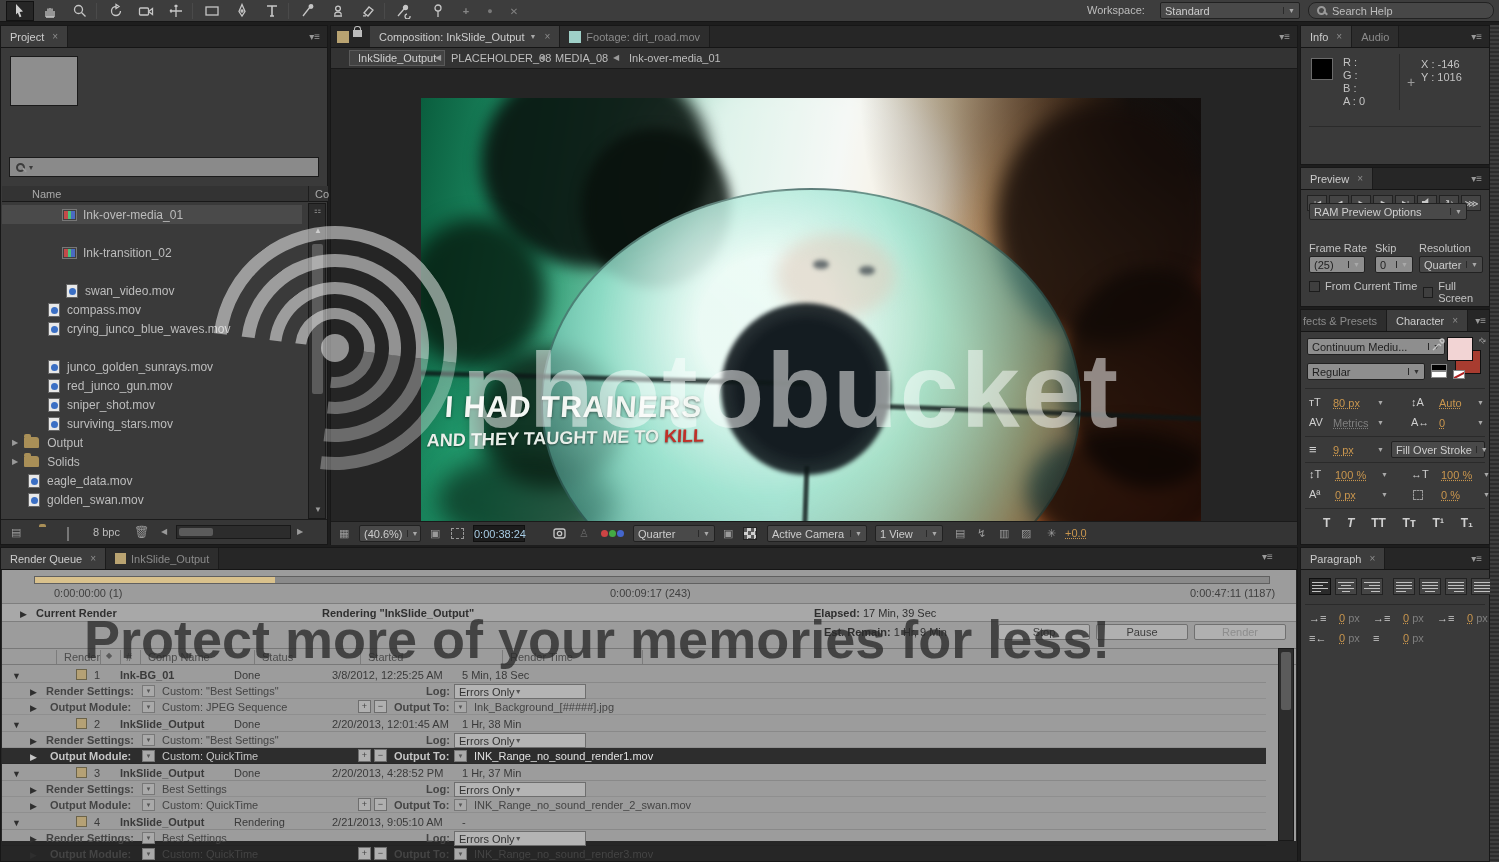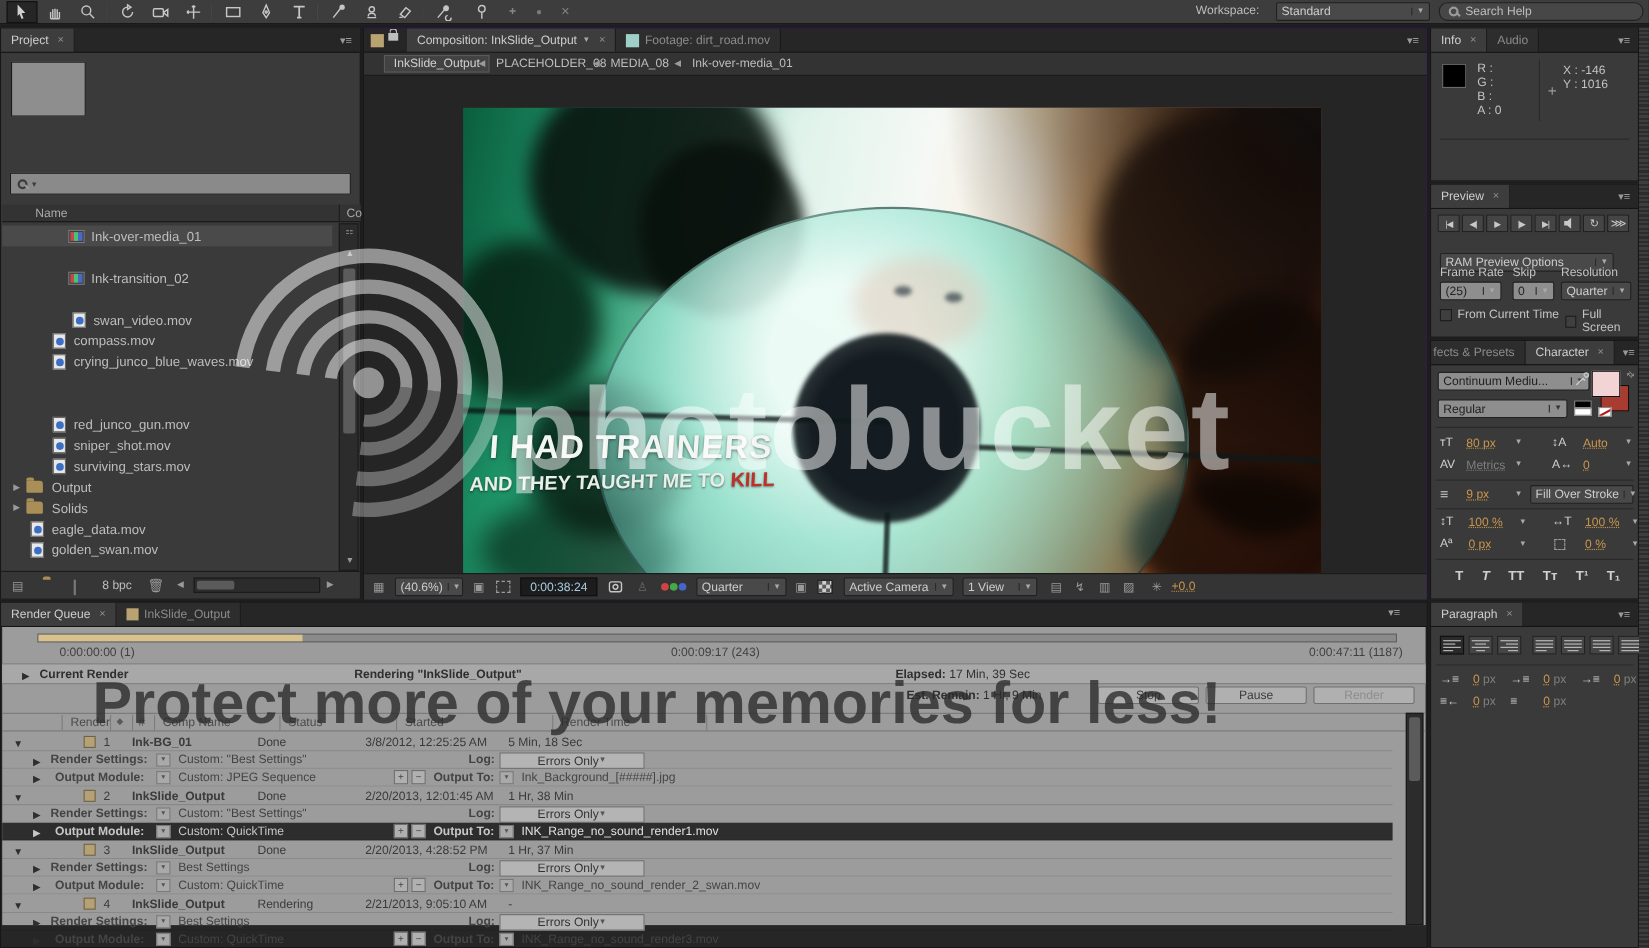--- a/index.html
+++ b/index.html
@@ -29,21 +29,21 @@
   .ic-comp:before{content:"";position:absolute;inset:1px;background:linear-gradient(90deg,#c24a4a 33%,#4ac27a 33% 66%,#4a6ac2 66%)}
   .ic-mov{width:12px;height:14px;background:#e8e8e8;border:1px solid #666;position:relative;flex:0 0 auto}
   .ic-mov:before{content:"";position:absolute;left:2px;top:3px;width:7px;height:7px;border-radius:50%;background:#3b6fc4}
   .ic-folder{width:15px;height:11px;background:#a98f57;border-radius:1px 3px 1px 1px;position:relative;flex:0 0 auto}
   .ic-folder:before{content:"";position:absolute;top:-3px;left:0;width:7px;height:3px;background:#a98f57;border-radius:2px 2px 0 0}
   .chkt{width:11px;height:11px;background:#b5a175;border:1px solid #6b6349;display:inline-block}
   .ring{position:absolute;border-radius:50%;border-style:solid;border-color:rgba(255,255,255,.5) rgba(255,255,255,.5) rgba(255,255,255,.32) transparent;transform:rotate(-38deg)}
   .pbtxt{position:absolute;font-weight:bold;color:rgba(255,255,255,.5);letter-spacing:2px}
   .wmrow{position:absolute;font-weight:bold;color:rgba(42,42,42,.78)}
   .rq-light{position:absolute;background:#9c9c9c}
-  .lightdd{position:absolute;background:#b4b4b4;border:1px solid #6e6e6e;color:#333;display:flex;align-items:center;justify-content:center;padding:0 4px;height:15px}
+  .lightdd{position:absolute;background:#b4b4b4;border:1px solid #6e6e6e;color:#333;display:flex;align-items:center;justify-content:flex-start;padding:0 4px;height:15px}
   .btn{position:absolute;background:#b0b0b0;border:1px solid #707070;border-radius:2px;color:#3d3d3d;text-align:center;height:16px;line-height:15px}
   .rqmain{position:absolute;left:0;right:30px;height:16px;color:#3a3a3a;display:flex;align-items:center;border-bottom:1px solid rgba(0,0,0,.12)}
   .rqsub{position:absolute;left:0;right:30px;height:16px;color:#444;border-bottom:1px solid rgba(0,0,0,.08)}
   .rqsub.sel{background:#2d2d2d;color:#c6c6c6}
   .bold{font-weight:bold}
   .twirl{color:#2e2e2e;font-size:9px}
   .subarr{position:absolute;width:13px;height:12px;background:#a9a9a9;border:1px solid #787878;font-size:6px;color:#555;text-align:center;line-height:11px}
   .pmbox{position:absolute;width:13px;height:13px;background:#b0b0b0;border:1px solid #6e6e6e;color:#444;font-size:9px;text-align:center;line-height:11px}
   .colsep{position:absolute;top:1px;width:1px;height:14px;background:#7c7c7c}
   .alignbtn{position:absolute;top:30px;width:22px;height:17px;background:#454545;border:1px solid #222;display:flex;flex-direction:column;justify-content:center;gap:2px;padding:2px}
@@ -205,20 +205,25 @@
     <div class="prow" style="top:97px">
         <span style="width:46px"></span>
         <span class="ic-mov"></span>
         <span style="margin-left:7px">compass.mov</span>
       </div>
     <div class="prow" style="top:116px">
         <span style="width:46px"></span>
         <span class="ic-mov"></span>
         <span style="margin-left:7px">crying_junco_blue_waves.mov</span>
       </div>
+    <div class="prow" style="top:154px">
+        <span style="width:46px"></span>
+        <span class="ic-mov"></span>
+        <span style="margin-left:7px">junco_golden_sunrays.mov</span>
+      </div>
     <div class="prow" style="top:173px">
         <span style="width:46px"></span>
         <span class="ic-mov"></span>
         <span style="margin-left:7px">red_junco_gun.mov</span>
       </div>
     <div class="prow" style="top:192px">
         <span style="width:46px"></span>
         <span class="ic-mov"></span>
         <span style="margin-left:7px">sniper_shot.mov</span>
       </div>
@@ -338,21 +343,21 @@
   </div>
 
   <div class="r" style="left:0;top:495px;width:966px;height:24px;background:#343434;border-top:1px solid #1a1a1a">
     <span class="r tick" style="left:8px;top:5px;font-size:11px">▦</span>
     <div class="dd" style="left:28px;top:3px;width:62px">
         <span class="cv">(40.6%)</span>
         <span class="arr">▼</span>
       </div>
     <span class="r tick" style="left:99px;top:5px;font-size:11px">▣</span>
     <span class="r" style="left:120px;top:6px;width:13px;height:11px;border:1px dashed #9a9a9a"></span>
-    <div class="r" style="left:142px;top:3px;width:70px;height:17px;background:#1c1c1c;border:1px solid #101010;color:#a8cce4;text-align:center;line-height:16px">0:00:38:24</div>
+    <div class="r" style="left:142px;top:3px;width:52px;height:17px;background:#1c1c1c;border:1px solid #101010;color:#a8cce4;text-align:center;line-height:16px">0:00:38:24</div>
     <span class="r" style="left:222px;top:4px"><svg width="16" height="14">
           <rect x="1" y="3" width="11" height="9" rx="2" stroke="#c6c6c6" fill="none" stroke-width="1.3"></rect>
           <circle cx="6.5" cy="7.5" r="2.2" stroke="#c6c6c6" fill="none" stroke-width="1.3"></circle>
         </svg></span>
     <span class="r tick" style="left:248px;top:5px;font-size:11px;opacity:.5">♙</span>
     <span class="r" style="left:270px;top:8px;width:7px;height:7px;border-radius:50%;background:#c44;box-shadow:8px 0 0 #4a4,16px 0 0 #46c"></span>
     <div class="dd" style="left:302px;top:3px;width:82px">
         <span class="cv">Quarter</span>
         <span class="arr">▼</span>
       </div>
@@ -415,21 +420,21 @@
     <span class="pbbtn">◀|</span>
     <span class="pbbtn">▶</span>
     <span class="pbbtn">|▶</span>
     <span class="pbbtn">▶|</span>
     <span class="pbbtn">
         <span class="spk"></span>
       </span>
     <span class="pbbtn" style="font-size:10px">↻</span>
     <span class="pbbtn" style="font-size:10px">⋙</span>
   </div>
-  <div class="dd" style="left:8px;top:62px;width:158px">
+  <div class="dd" style="left:8px;top:35px;width:158px">
       <span class="cv">RAM Preview Options</span>
       <span class="arr">▼</span>
     </div>
   <span class="r" style="left:8px;top:74px">Frame Rate</span>
   <span class="r" style="left:74px;top:74px">Skip</span>
   <span class="r" style="left:118px;top:74px">Resolution</span>
   <div class="dd" style="left:8px;top:88px;width:56px;background:#8e8e8e;color:#222">
       <span class="cv">(25)</span>
       <span class="arr">▼</span>
     </div>

